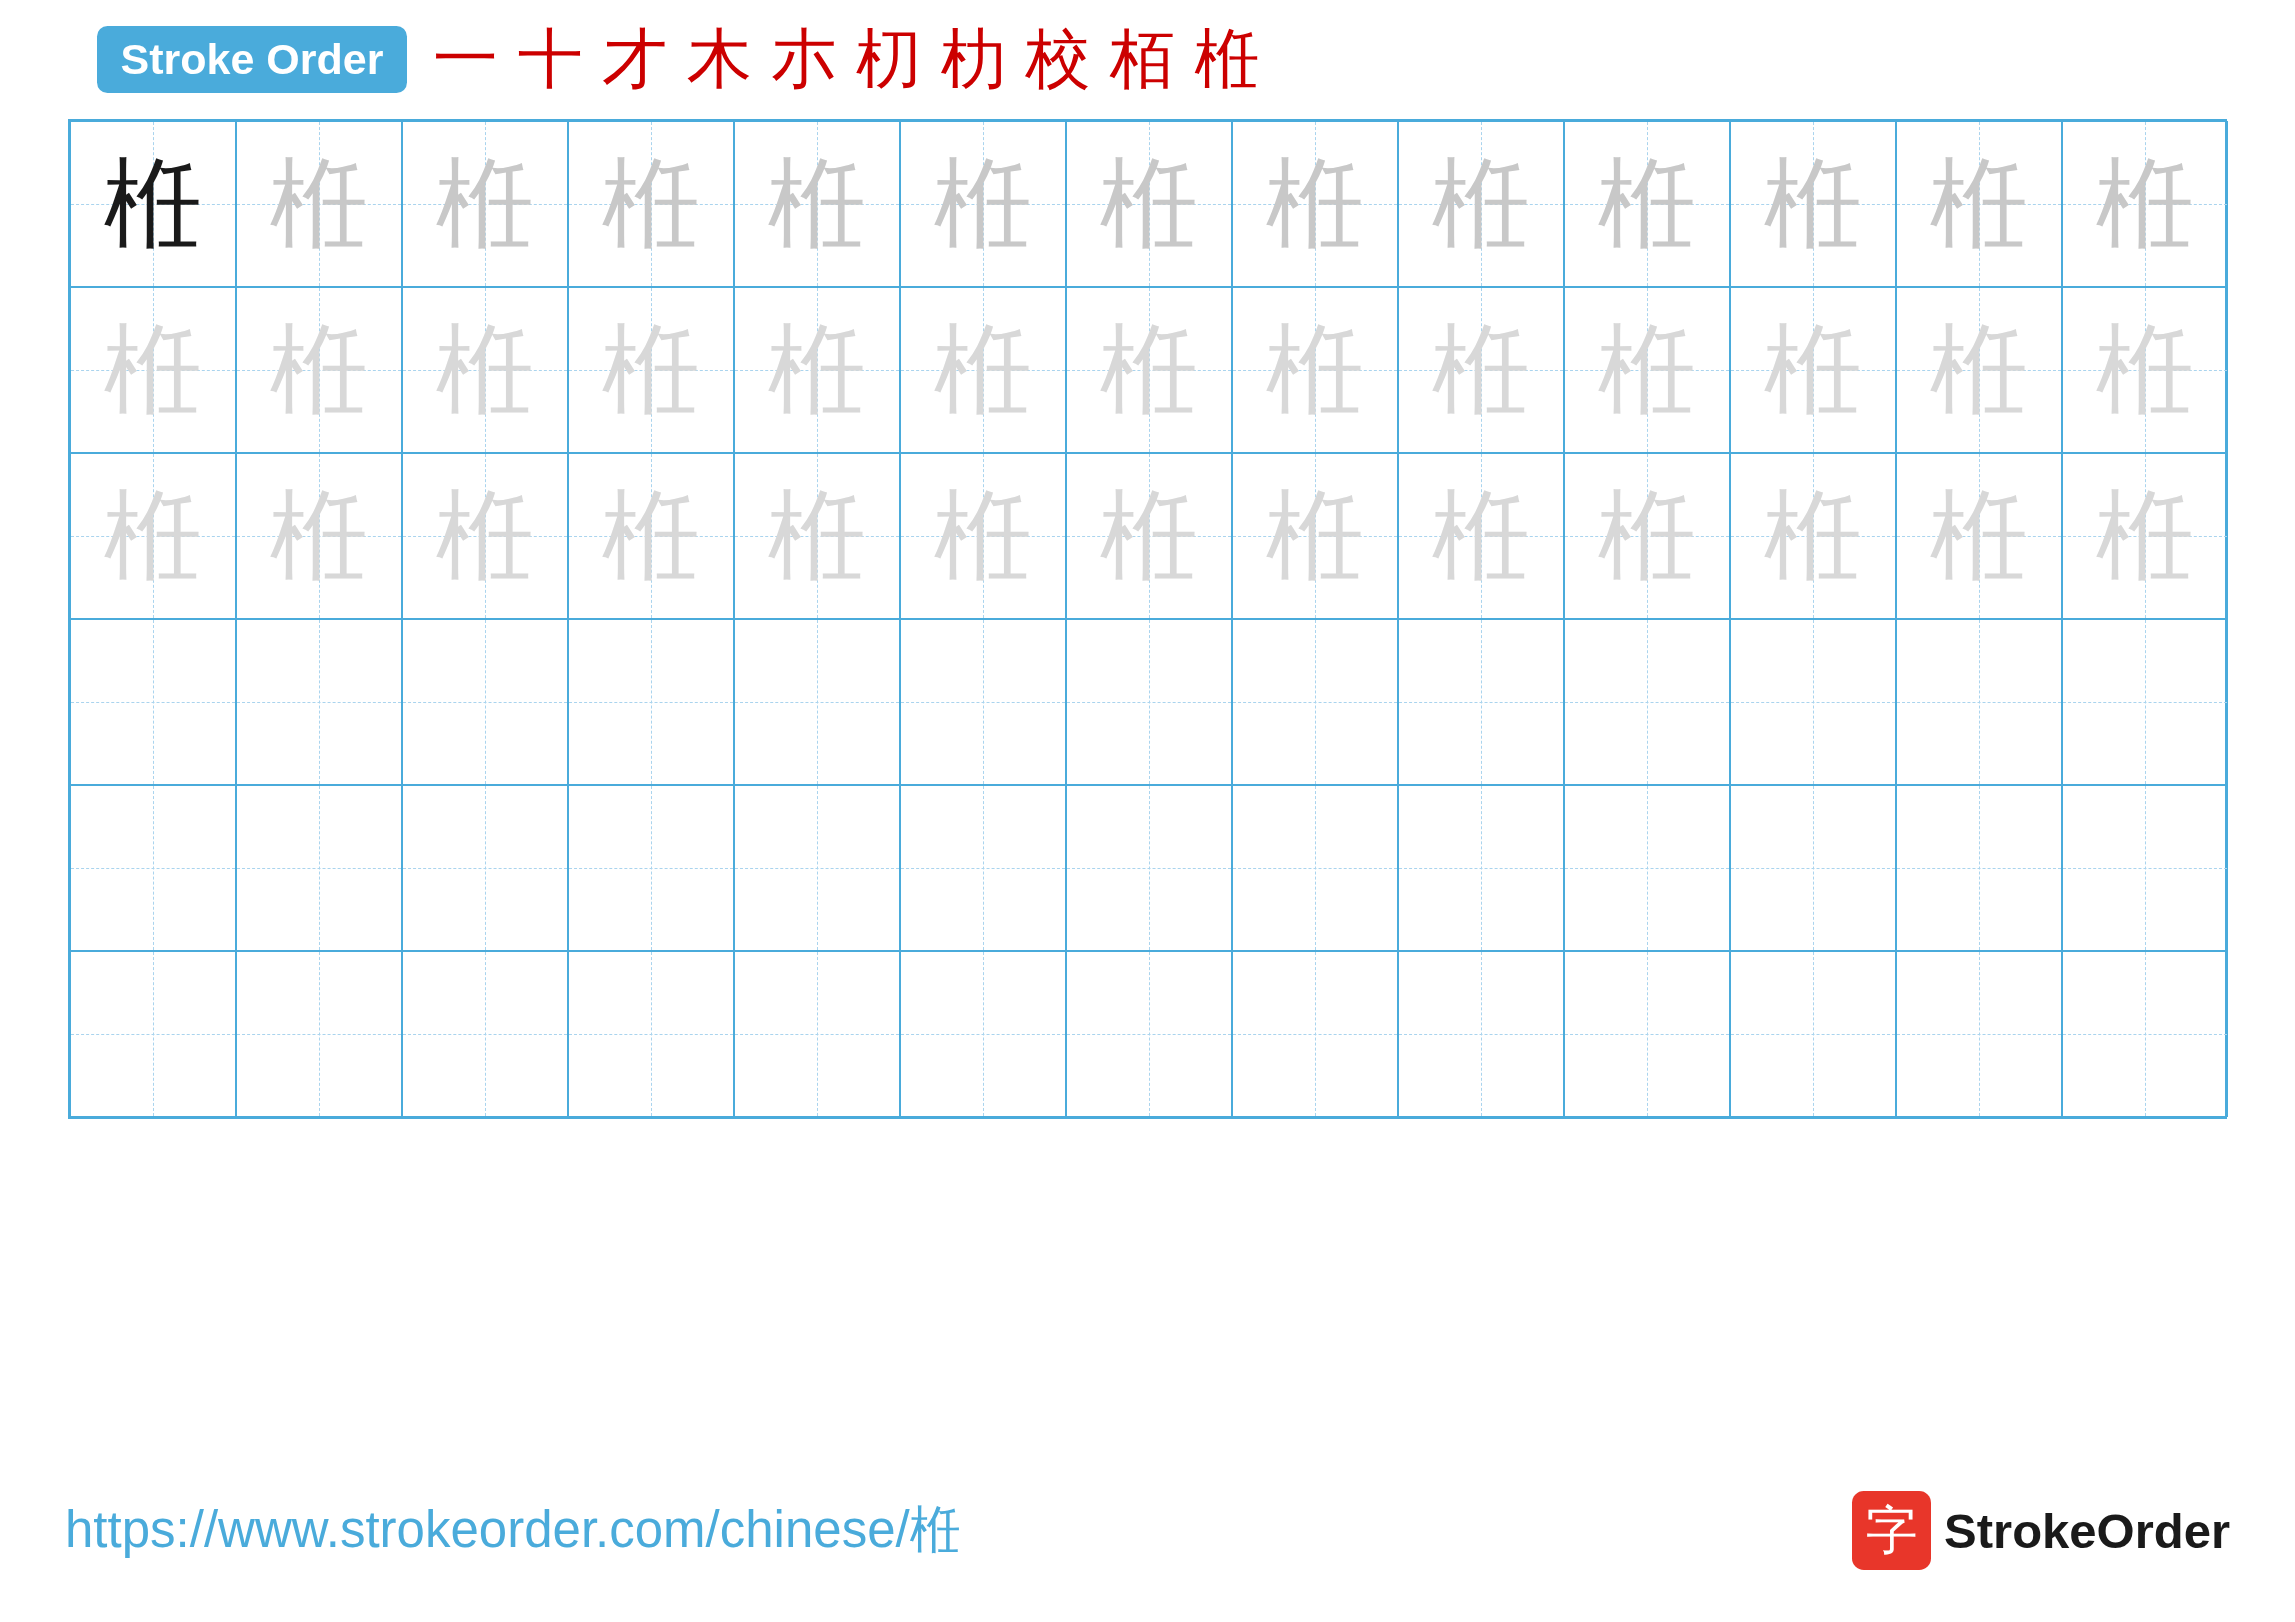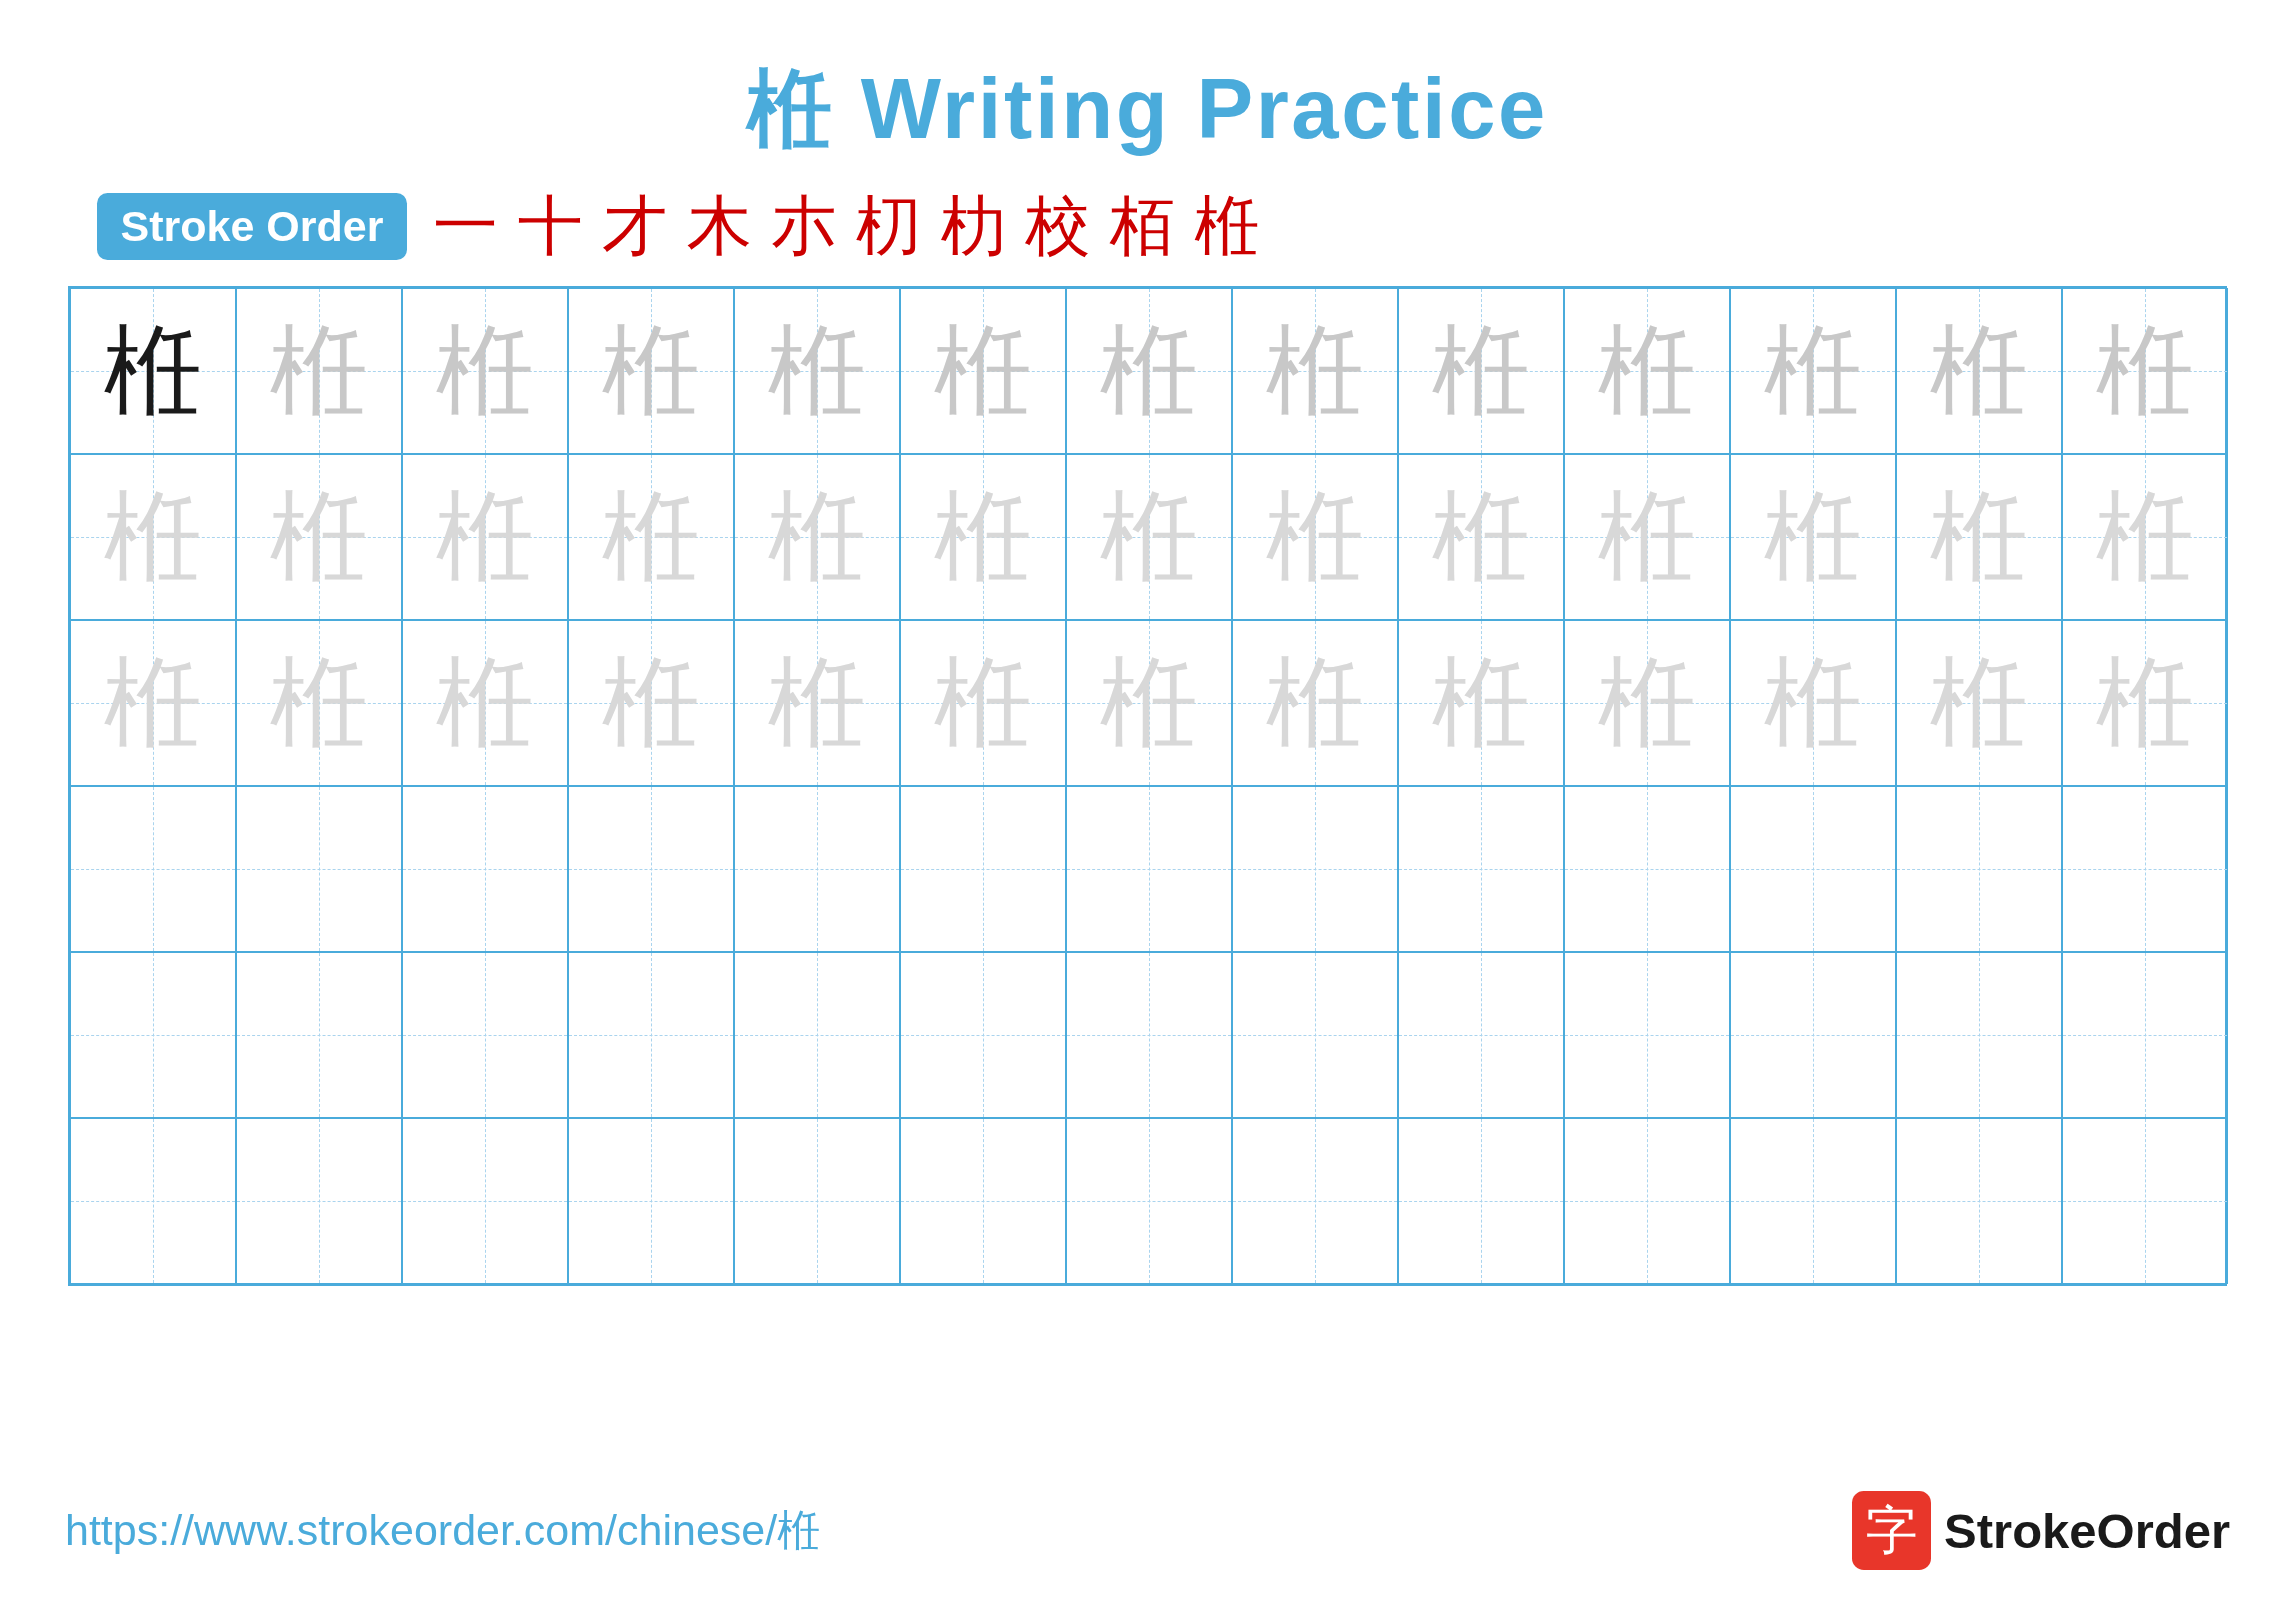--- a/index.html
+++ b/index.html
@@ -131,21 +131,21 @@
       bottom: 52px;
       left: 65px;
       right: 65px;
       display: flex;
       align-items: center;
       justify-content: space-between;
     }
 
     .footer-url {
       color: #4aabdb;
-      font-size: 43px;
+      font-size: 51px;
     }
 
     .footer-logo {
       display: flex;
       align-items: center;
       gap: 13px;
     }
 
     .logo-icon {
       width: 79px;
@@ -168,21 +168,20 @@
 
     .grid-row-height {
       height: 166px;
     }
   </style>
 </head>
 <body>
 
 <div class="page">
 
-  <h1 class="title">栣 Writing Practice</h1>
 
   <div class="stroke-order-row">
     <div class="stroke-order-badge">Stroke Order</div>
     <div class="stroke-sequence">
 
       <span class="stroke-char">一</span>
       <span class="stroke-char">十</span>
       <span class="stroke-char">才</span>
       <span class="stroke-char">木</span>
       <span class="stroke-char">朩</span>

